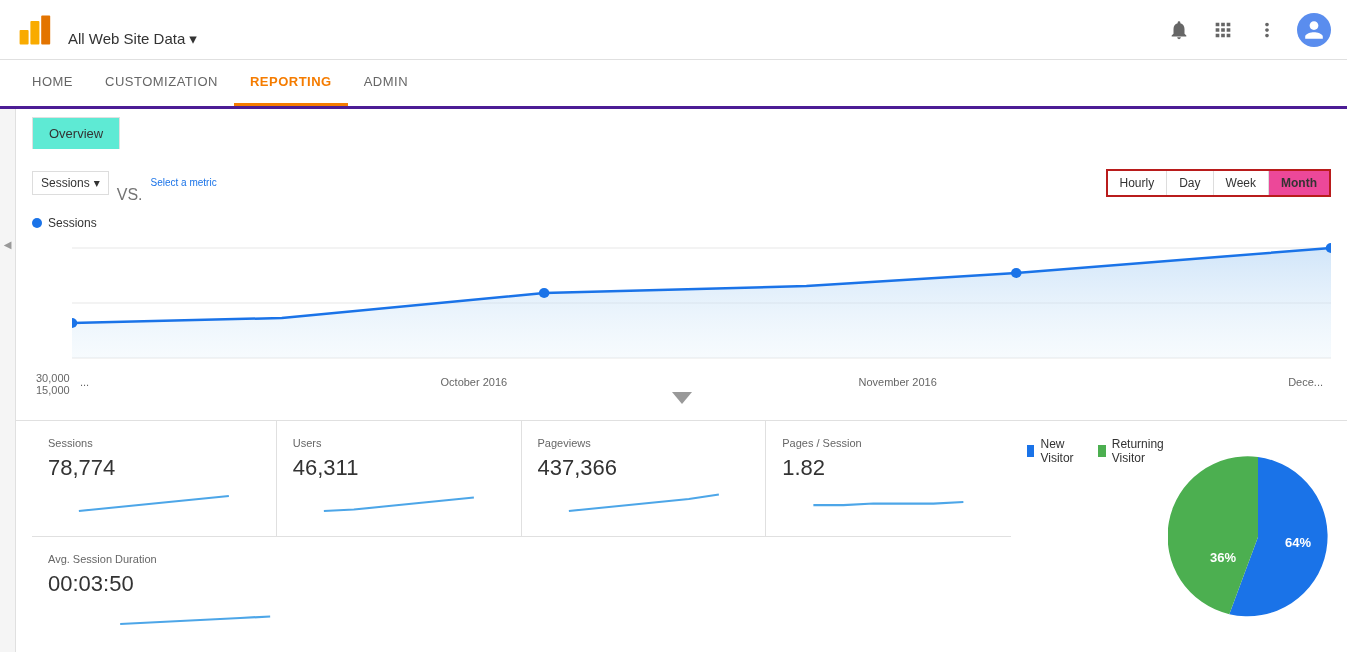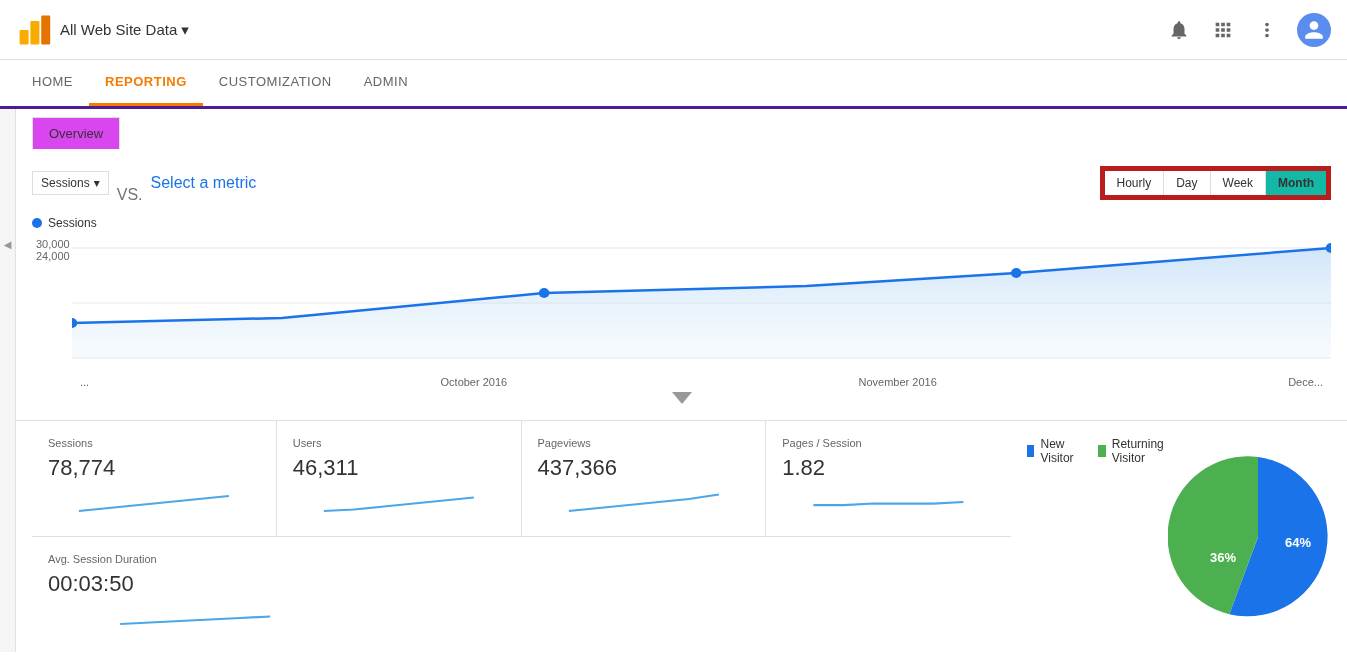--- a/index.html
+++ b/index.html
@@ -10,22 +10,22 @@
       display: flex;
       align-items: center;
       justify-content: space-between;
       padding: 0 16px;
       height: 60px;
       border-bottom: 1px solid #e0e0e0;
       background: #fff;
     }
     .top-bar-left {
       display: flex;
-      align-items: center;
-      gap: 8px;
+      align-items: flex-end;
+      gap: 16px;
     }
     .ga-logo {
       width: 36px;
       height: 36px;
     }
     .site-name {
       font-size: 15px;
       color: #333;
       display: flex;
       align-items: center;
@@ -107,21 +107,21 @@
     }
 
     
     .overview-tab {
       display: inline-block;
       border: 1px solid #e0e0e0;
       border-bottom: none;
       padding: 8px 16px;
       font-size: 13px;
       cursor: pointer;
-      background: #d946ef;
+      background: #5eead4;
       margin: 8px 12px 0 16px;
       color: #333;
     }
 
     
     .chart-section {
       padding: 12px 16px;
       border-bottom: 1px solid #e0e0e0;
     }
 
@@ -146,39 +146,39 @@
       align-items: center;
       gap: 4px;
     }
     .vs-text {
       font-size: 16px;
       color: #737373;
       margin-top: 25px;
     }
     .select-metric {
       color: #1a73e8;
-      font-size: 16px;
+      font-size: 10px;
       cursor: pointer;
     }
     .time-buttons {
       display: flex;
-      border: 5px solid #b91c1c;
+      border: 2px solid #b91c1c;
     }
     .time-btn {
       padding: 5px 12px;
       font-size: 12px;
       background: #fff;
       border: none;
       border-right: 1px solid #ddd;
       cursor: pointer;
       color: #333;
     }
     .time-btn:last-child { border-right: none; }
     .time-btn.active {
-      background: #14b8a6;
+      background: #ec4899;
       font-weight: 600;
     }
 
     
     .chart-legend {
       display: flex;
       align-items: center;
       gap: 6px;
       margin-bottom: 8px;
     }
@@ -194,25 +194,25 @@
     }
 
     .line-chart-container {
       position: relative;
       height: 150px;
       background: #fff;
     }
     .chart-y-labels {
       position: absolute;
       left: 0;
-      top: 0;
+      top: 8px;
       height: 100%;
       display: flex;
       flex-direction: column;
-      justify-content: flex-start;
+      justify-content: flex-end;
       padding: 0 4px;
     }
     .y-label {
       font-size: 11px;
       color: #666;
     }
     .chart-svg-wrapper {
       position: absolute;
       left: 40px;
       right: 0;
@@ -345,22 +345,22 @@
     <div class="avatar">
       <svg width="22" height="22" viewBox="0 0 24 24" fill="#fff">
           <path d="M12 12c2.7 0 4.8-2.1 4.8-4.8S14.7 2.4 12 2.4 7.2 4.5 7.2 7.2 9.3 12 12 12zm0 2.4c-3.2 0-9.6 1.6-9.6 4.8v2.4h19.2v-2.4c0-3.2-6.4-4.8-9.6-4.8z"></path>
         </svg>
     </div>
   </div>
 </div>
 
 <div class="main-nav">
   <div class="nav-item">HOME</div>
+  <div class="nav-item">CUSTOMIZATION</div>
   <div class="nav-item active">REPORTING</div>
-  <div class="nav-item">CUSTOMIZATION</div>
   <div class="nav-item">ADMIN</div>
 </div>
 
 <div class="content-area">
   <div class="sidebar-toggle">
     <span>◀</span>
   </div>
 
   <div class="main-content">
     
@@ -386,21 +386,21 @@
       </div>
 
       <div class="chart-legend">
         <div class="legend-dot"></div>
         <span class="legend-label">Sessions</span>
       </div>
 
       <div class="line-chart-container">
         <div class="chart-y-labels">
           <span class="y-label">30,000</span>
-          <span class="y-label">24,000</span>
+          <span class="y-label">15,000</span>
           <span class="y-label"></span>
         </div>
         <div class="chart-svg-wrapper">
           <svg width="100%" height="100%" viewBox="0 0 1200 130" preserveAspectRatio="none">
 
             <line x1="0" y1="10" x2="1200" y2="10" stroke="#e8e8e8" stroke-width="1"></line>
             <line x1="0" y1="65" x2="1200" y2="65" stroke="#e8e8e8" stroke-width="1"></line>
             <line x1="0" y1="120" x2="1200" y2="120" stroke="#e8e8e8" stroke-width="1"></line>
 
             <defs>

